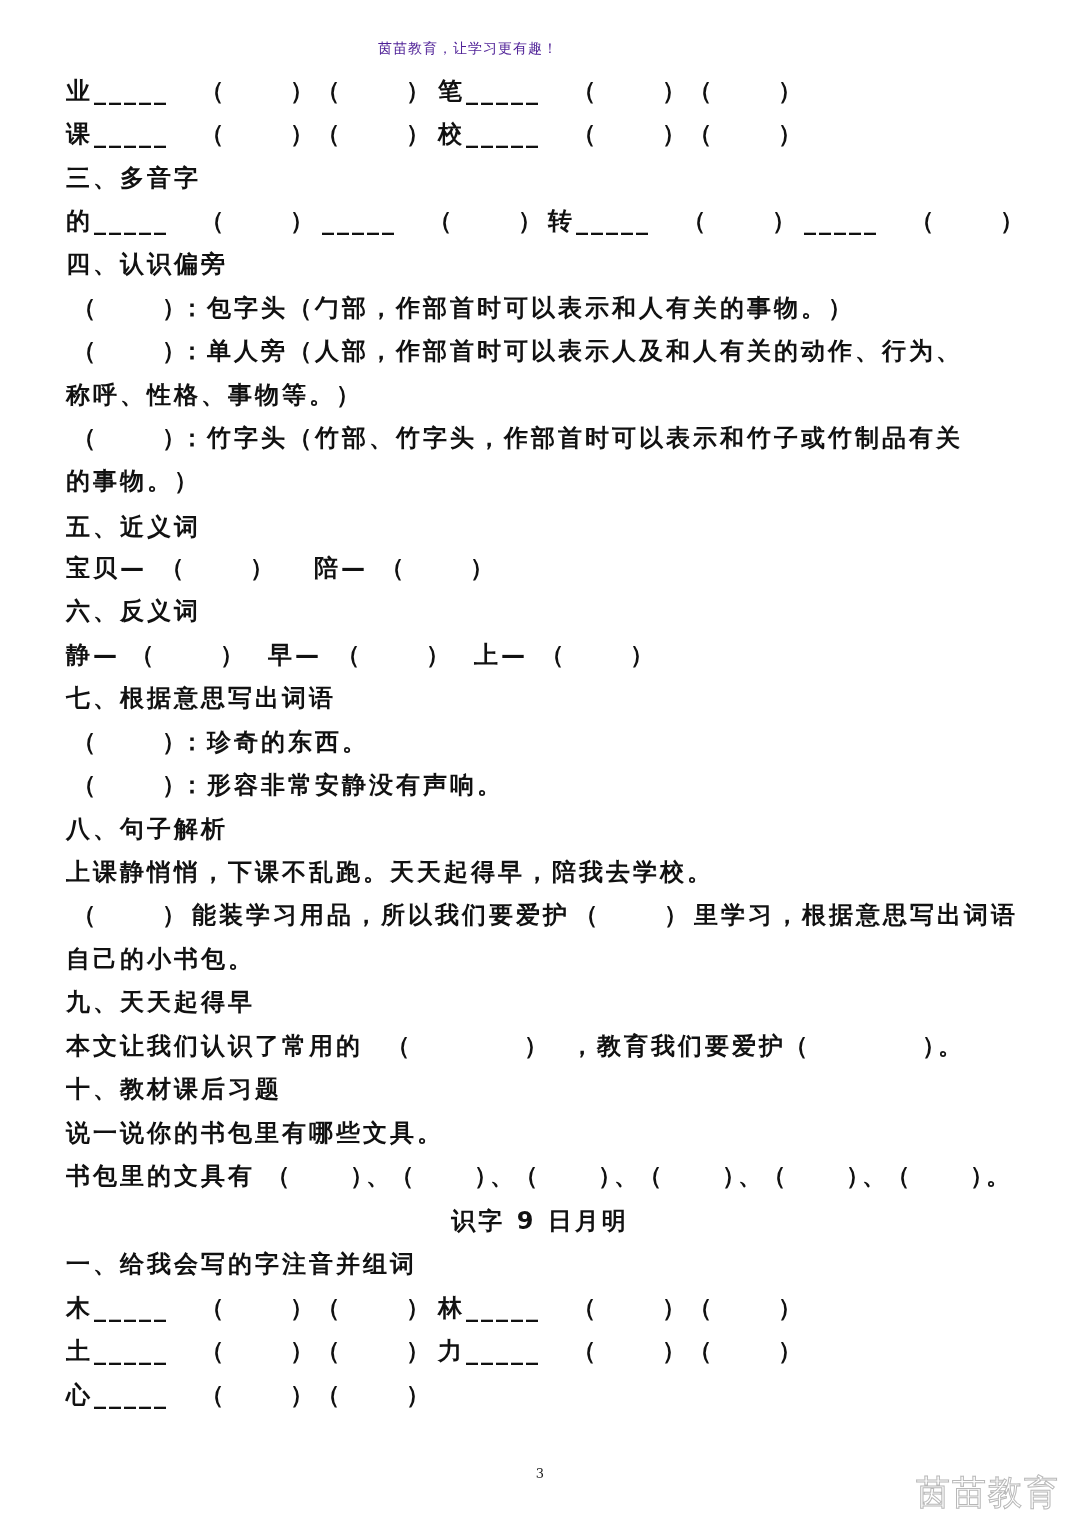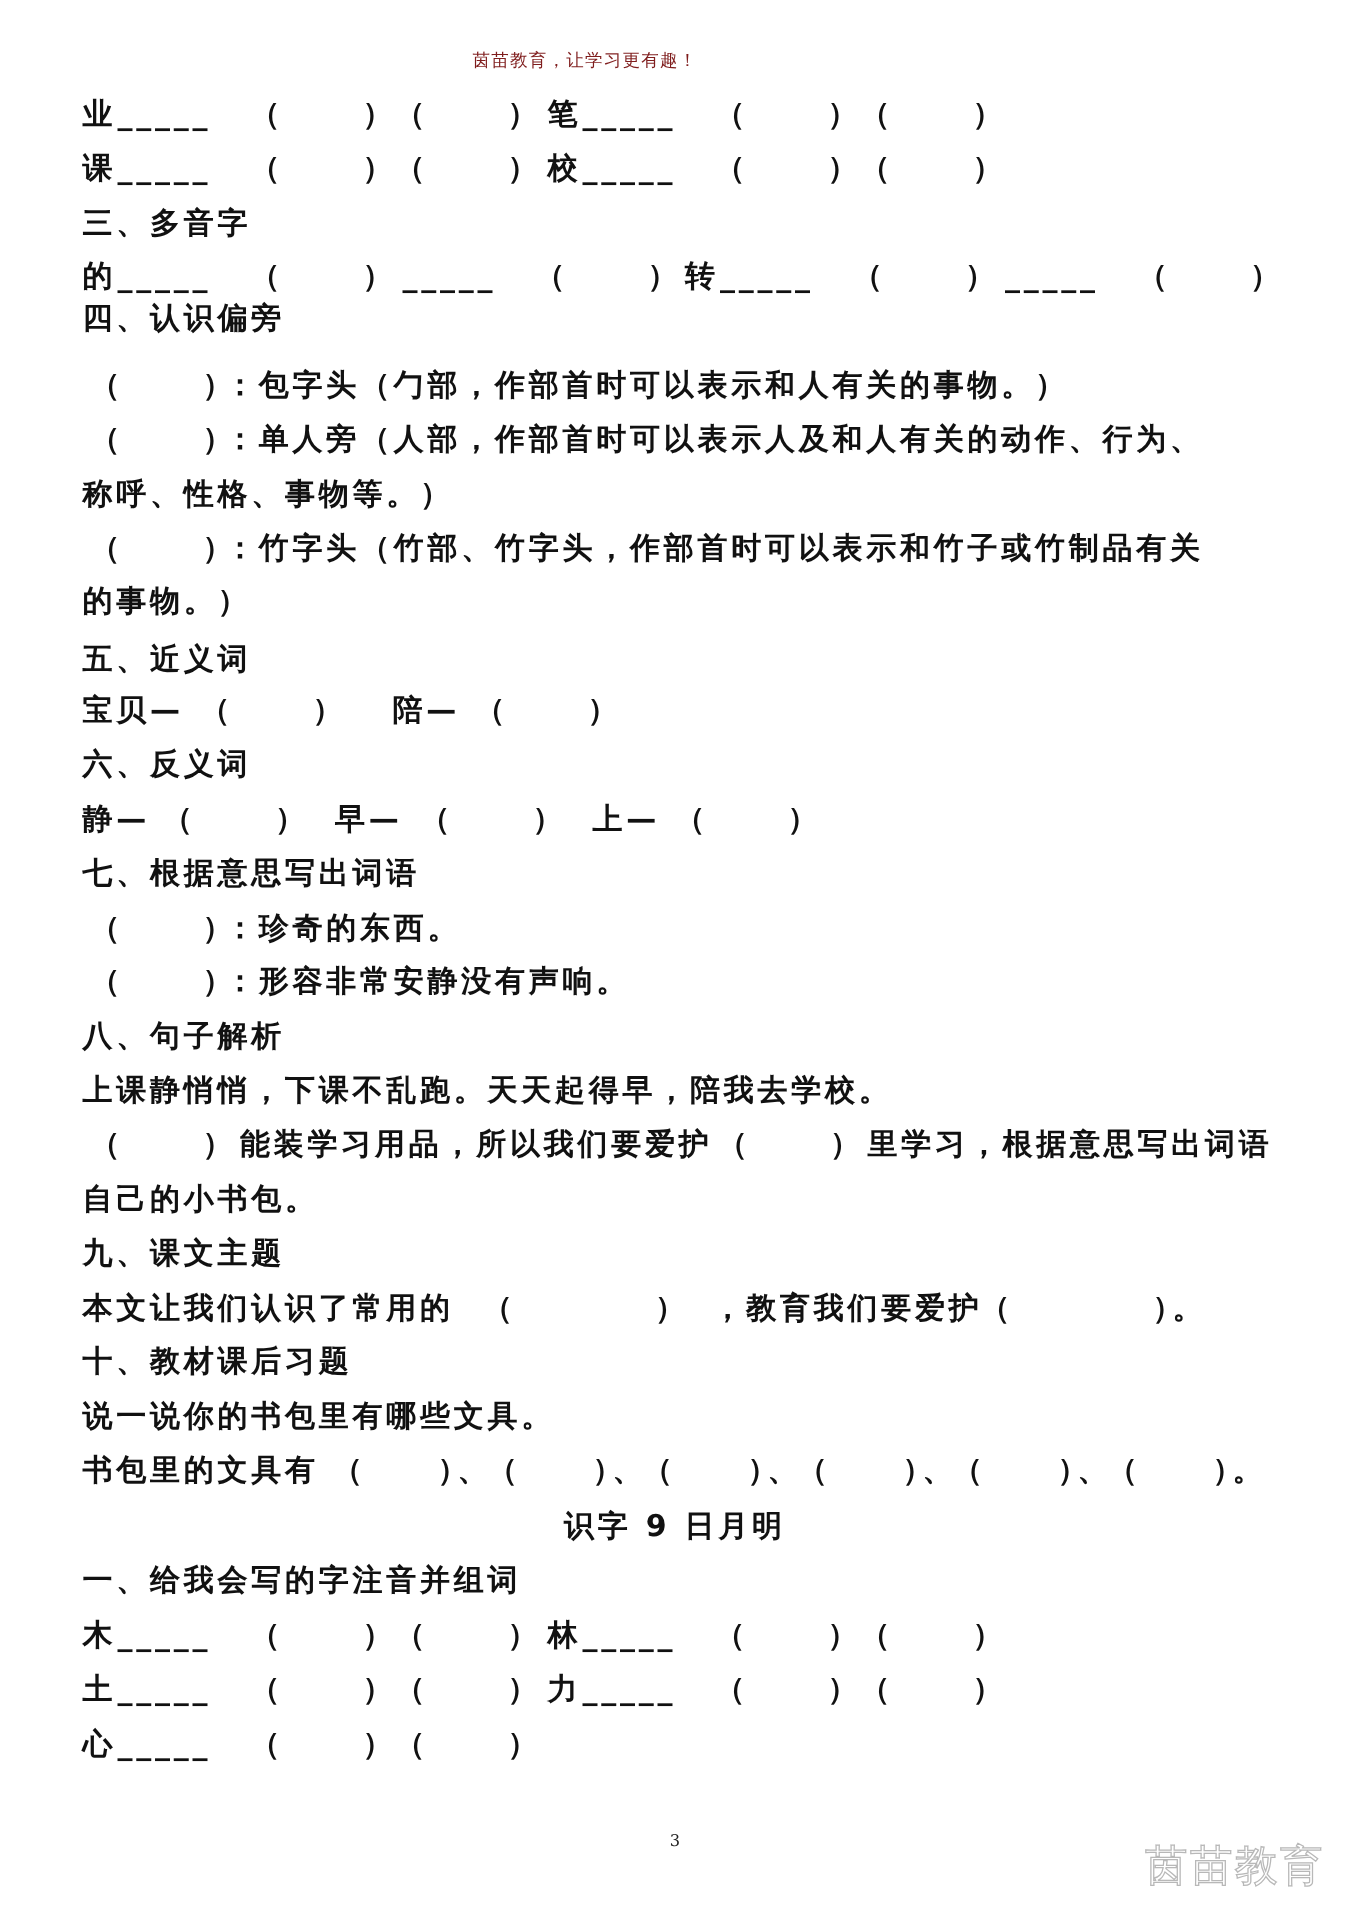--- a/index.html
+++ b/index.html
@@ -3,21 +3,21 @@
 <meta charset="utf-8">
 <style>
   html, body { margin: 0; padding: 0; background: #ffffff; }
   body {
     width: 1080px; height: 1527px; position: relative; overflow: hidden;
     font-family: "DejaVu Sans", "Liberation Sans", sans-serif;
     color: #111111;
   }
   .header {
     position: absolute; top: 40px; left: 0; width: 936px;
-    text-align: center; font-size: 14px; color: #7f1d1d;
+    text-align: center; font-size: 14px; color: #4c1d95;
     letter-spacing: 1px;
   }
   .line {
     position: absolute; left: 66px; right: 60px;
     font-size: 24px; font-weight: bold; line-height: 30px;
     white-space: nowrap; letter-spacing: 3px;
   }
   .cell { position: absolute; white-space: nowrap; }
   .centered { left: 0; right: 0; text-align: center; }
   .page-num {
@@ -78,21 +78,21 @@
   <span class="cell" style="left:452px">）</span>
   <span class="cell" style="left:482px">转</span>
   <span class="cell" style="left:510px">_____</span>
   <span class="cell" style="left:616px">（</span>
   <span class="cell" style="left:706px">）</span>
   <span class="cell" style="left:738px">_____</span>
   <span class="cell" style="left:844px">（</span>
   <span class="cell" style="left:934px">）</span>
 </div>
 
-<div class="line" style="top:239px">四、认识偏旁</div>
+<div class="line" style="top:249px">四、认识偏旁</div>
 <div class="line" style="top:293px">
   <span class="cell" style="left:6px">（</span>
   <span class="cell" style="left:96px">）</span>
   <span class="cell" style="left:114px">：包字头（勹部，作部首时可以表示和人有关的事物。）</span>
 </div>
 <div class="line" style="top:336px">
   <span class="cell" style="left:6px">（</span>
   <span class="cell" style="left:96px">）</span>
   <span class="cell" style="left:114px">：单人旁（人部，作部首时可以表示人及和人有关的动作、行为、</span>
 </div>
@@ -144,21 +144,21 @@
 <div class="line" style="top:900px">
   <span class="cell" style="left:6px">（</span>
   <span class="cell" style="left:96px">）</span>
   <span class="cell" style="left:126px">能装学习用品，所以我们要爱护</span>
   <span class="cell" style="left:508px">（</span>
   <span class="cell" style="left:598px">）</span>
   <span class="cell" style="left:628px">里学习，根据意思写出词语</span>
 </div>
 <div class="line" style="top:944px">自己的小书包。</div>
 
-<div class="line" style="top:987px">九、课文主题</div>
+<div class="line" style="top:987px">九、天天起得早</div>
 <div class="line" style="top:1031px">
   <span class="cell" style="left:0">本文让我们认识了常用的</span>
   <span class="cell" style="left:320px">（</span>
   <span class="cell" style="left:458px">）</span>
   <span class="cell" style="left:504px">，教育我们要爱护</span>
   <span class="cell" style="left:718px">（</span>
   <span class="cell" style="left:856px">）</span>
   <span class="cell" style="left:872px">。</span>
 </div>
 

